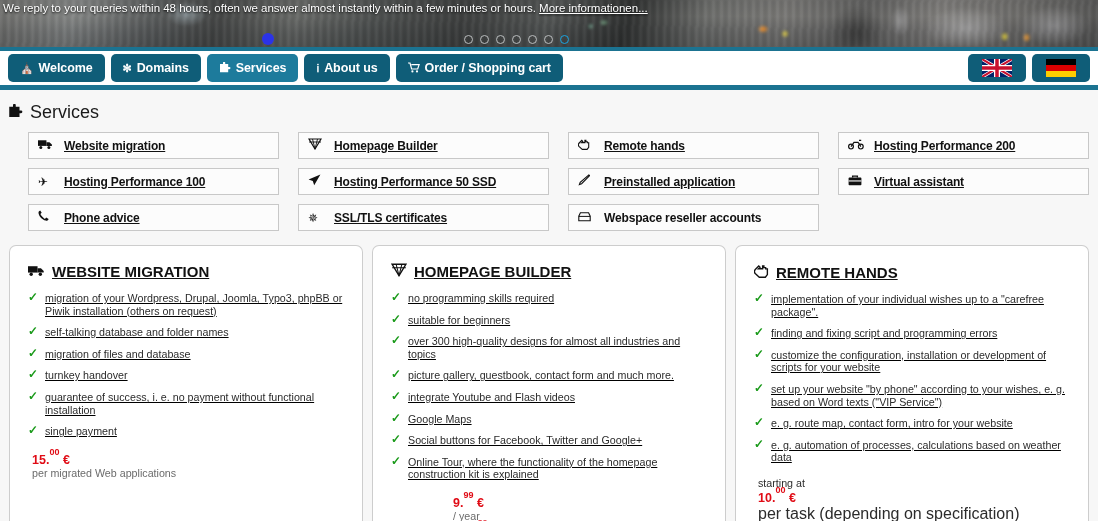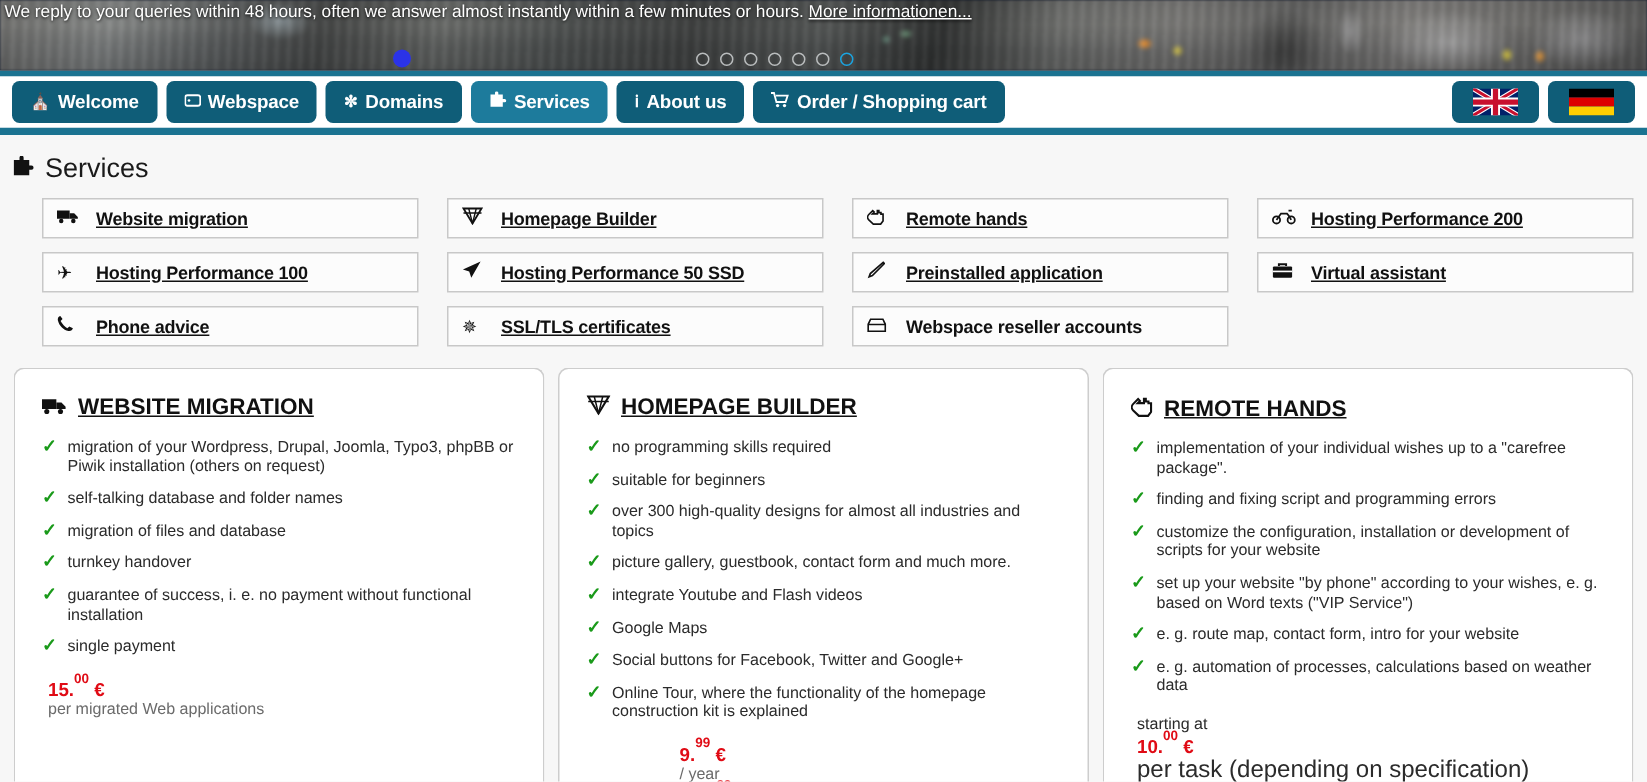--- a/index.html
+++ b/index.html
@@ -11,21 +11,21 @@
     font-family: "Liberation Sans", sans-serif;
     -webkit-font-smoothing: antialiased;
   }
 
   
   .banner {
     position: relative;
     width: 1098px;
     height: 47px;
     overflow: hidden;
-    background: #0f172a;
+    background: #b91c1c;
   }
   .banner-photo {
     position: absolute;
     inset: 0;
     background:
       linear-gradient(105deg, rgba(120,120,118,.55) 0%, rgba(190,196,198,.35) 7%, rgba(86,90,92,.6) 14%, rgba(60,62,62,.75) 20%,
         rgba(108,112,110,.45) 27%, rgba(70,74,74,.7) 34%, rgba(54,56,56,.8) 42%, rgba(74,78,78,.65) 50%,
         rgba(40,42,42,.85) 57%, rgba(120,122,120,.45) 64%, rgba(150,148,146,.4) 71%, rgba(96,96,96,.55) 78%,
         rgba(170,166,164,.38) 85%, rgba(120,118,116,.5) 92%, rgba(80,80,80,.65) 100%),
       linear-gradient(180deg, #5d5d5b 0%, #6a6a67 35%, #4b4c4c 70%, #3b3c3c 100%);
@@ -217,21 +217,21 @@
     align-items: center;
     gap: 7px;
     font-size: 15px;
     font-weight: bold;
     color: #111;
     margin-bottom: 12px;
   }
   .card-title .ctext { text-decoration: underline; cursor: pointer; }
   .card-title .cico { font-size: 14px; }
 
-  .feat-list { list-style: none; margin: 0; padding: 0; }
+  .feat-list { list-style: none; margin: 0; padding: 0; text-decoration: underline; }
   .feat-list li {
     position: relative;
     padding-left: 17px;
     margin-bottom: 9px;
     font-size: 10.7px;
     line-height: 12.6px;
     color: #2b2b2b;
   }
   .feat-list li::before {
     content: "\2713";
@@ -291,29 +291,20 @@
 </div>
 
 <div class="nav-strip-top"></div>
 <div class="navbar">
 
   <div class="nav-btn">
     <span class="nico">⛪</span>
     <span>Welcome</span>
   </div>
 
-  <div class="nav-btn">
-    <span class="nico">
-      <svg width="11" height="10" viewBox="0 0 11 10">
-          <rect x="0.5" y="1.5" width="10" height="7" rx="1.5" fill="none" stroke="#fff" stroke-width="1.2"></rect>
-          <circle cx="3" cy="5" r="0.9" fill="#fff"></circle>
-        </svg>
-    </span>
-    <span>Webspace</span>
-  </div>
 
   <div class="nav-btn">
     <span class="nico">✼</span>
     <span>Domains</span>
   </div>
 
   <div class="nav-btn active">
     <span class="nico">
       <svg width="12" height="11" viewBox="0 0 12 11">
           <path d="M1 2h3V0.8a1.1 1.1 0 0 1 2.2 0V2h3v3h1.2a1.1 1.1 0 0 1 0 2.2H9.2v3H1z" fill="#fff"></path>

